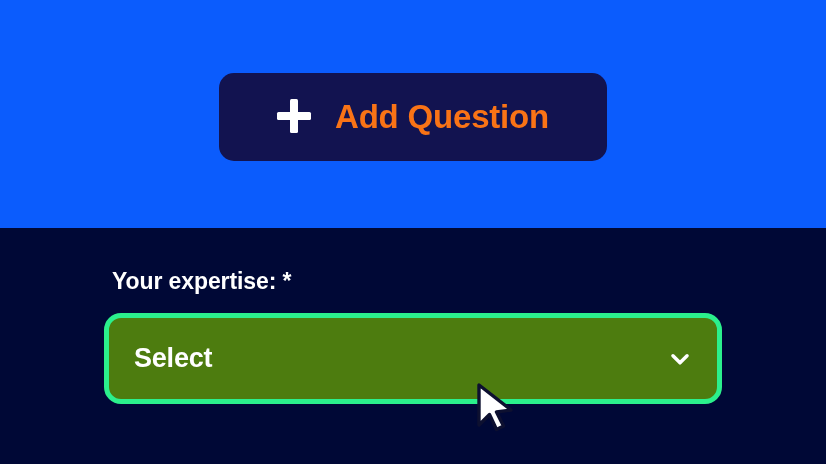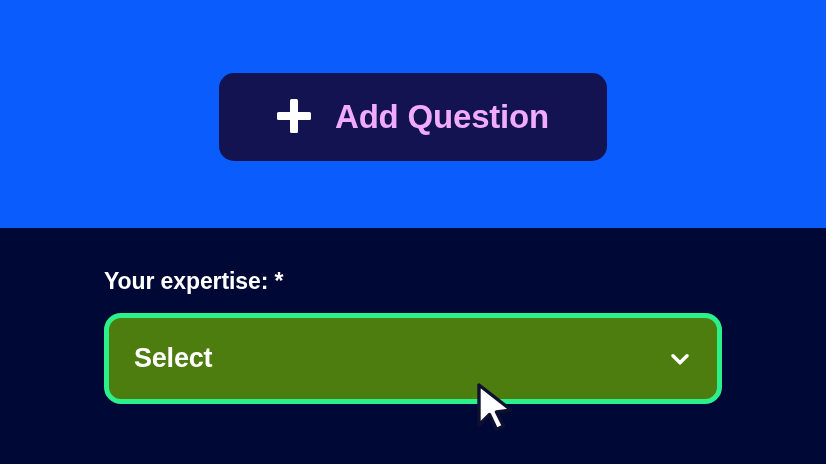--- a/index.html
+++ b/index.html
@@ -65,41 +65,41 @@
     width: 34px;
     height: 8px;
   }
   .plus-icon::after {
     left: 13px;
     top: 0;
     width: 8px;
     height: 34px;
   }
   .add-btn-label {
-    color: #f0abfc;
+    color: #f97316;
     font-size: 33px;
     font-weight: bold;
     letter-spacing: -0.2px;
     line-height: 1;
     white-space: nowrap;
   }
 
   
   .bottom-area {
     position: absolute;
     left: 0;
     top: 228px;
     width: 826px;
     height: 236px;
     background: #000836;
   }
 
   .field-label {
     position: absolute;
-    left: 104px;
+    left: 112px;
     top: 268px;
     color: #ffffff;
     font-size: 23px;
     font-weight: bold;
     letter-spacing: -0.1px;
     line-height: 1.2;
     white-space: nowrap;
   }
 
   

